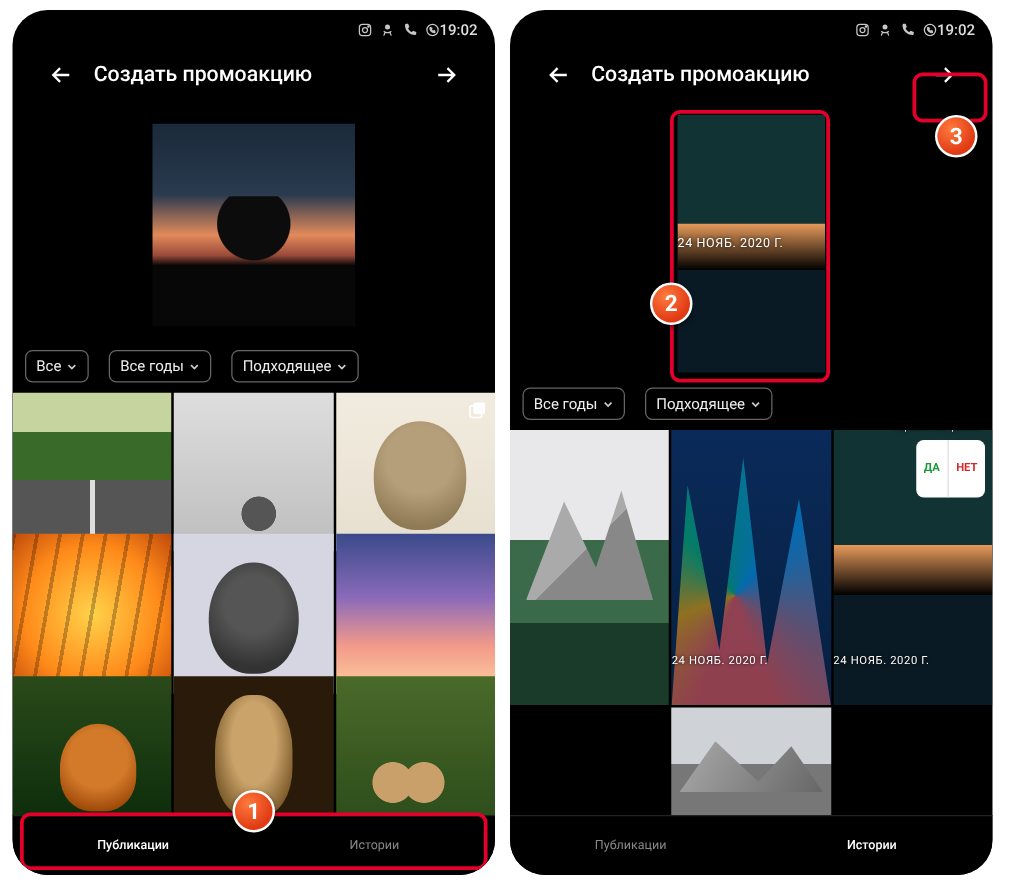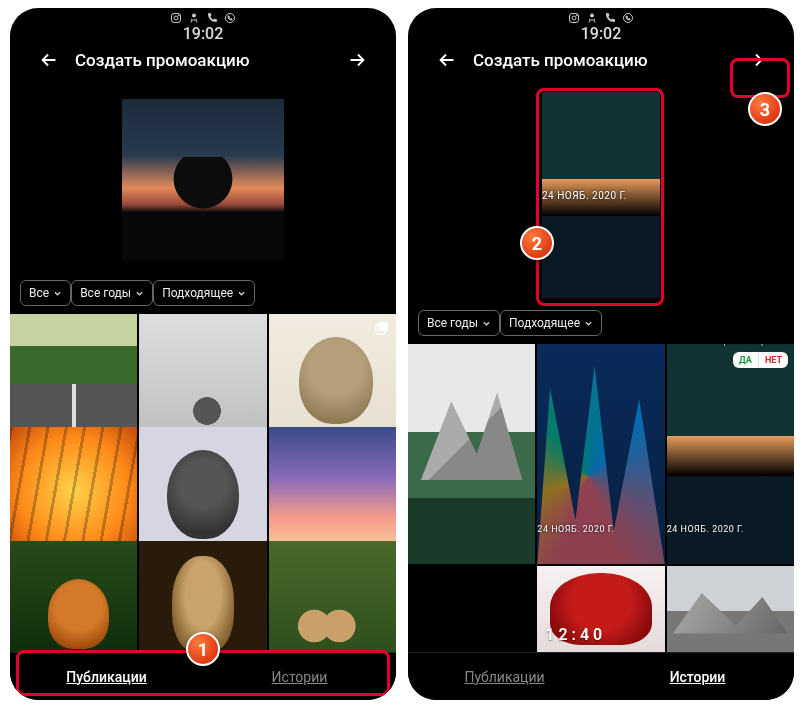--- a/index.html
+++ b/index.html
@@ -24,26 +24,25 @@
     border-radius: 28px;
     position: relative;
     overflow: hidden;
     color: #fff;
     display: flex;
     flex-direction: column;
   }
   .statusbar {
     height: 28px;
     display: flex;
-    justify-content: space-between;
+    justify-content: flex-end;
     align-items: center;
     padding: 4px 14px 0 14px;
-    font-size: 16px;
+    font-size: 12px;
     color: #ddd;
-    flex-direction: column;
   }
   .status-icons { display: flex; gap: 6px; align-items: center; }
   .status-icons svg, .status-icons span { opacity: .9; }
   .clock { font-weight: 500; }
   .header {
     height: 48px;
     display: flex;
     align-items: center;
     padding: 0 21px;
     gap: 8px;
@@ -72,21 +71,21 @@
     overflow: hidden;
   }
   .preview-story {
     width: 118px; height: 206px;
     background: #0a1a24;
     position: relative;
     overflow: hidden;
   }
   .filters {
     display: flex;
-    gap: 0;
+    gap: 16px;
     padding: 6px 10px 8px 10px;
   }
   .chip {
     border: 1px solid #666;
     border-radius: 6px;
     padding: 5px 8px;
     font-size: 12px;
     display: flex;
     align-items: center;
     gap: 4px;
@@ -118,23 +117,22 @@
     height: 48px;
     display: flex;
     border-top: 1px solid #222;
     background: #000;
   }
   .tab {
     flex: 1;
     display: flex;
     align-items: center;
     justify-content: center;
-    font-size: 14px;
+    font-size: 10px;
     color: #888;
-    text-decoration: underline;
   }
   .tab.active { color: #fff; font-weight: 500; }
 
   
   .hl {
     position: absolute;
     border: 3px solid #e4002b;
     border-radius: 8px;
     pointer-events: none;
     z-index: 50;
@@ -185,21 +183,21 @@
   .aurora{background:linear-gradient(#0a2a5a,#062040);}
   .aurora::before{content:"";position:absolute;inset:0;background:conic-gradient(from 200deg at 40% 60%,#ff5a5a 0deg,#ffb000 50deg,#00c27a 120deg,#00a2ff 200deg,#ff5a5a 320deg);opacity:.55;clip-path:polygon(0 100%,10% 20%,30% 80%,45% 10%,60% 85%,80% 25%,100% 100%);}
   .darkhill{background:linear-gradient(#133 0 45%,#0a1a24 45% 100%);}
   .darkhill::before{content:"";position:absolute;left:0;top:42%;width:100%;height:18%;background:linear-gradient(#e69a5a,#000);}
   .redtree{background:linear-gradient(#f6f0f0,#e6dada);}
   .redtree::before{content:"";position:absolute;left:10%;top:8%;width:80%;height:80%;background:radial-gradient(circle at 50% 40%,#c31a1a 45%,#8a0a0a 80%);border-radius:48% 48% 30% 30%;}
   .graymtn{background:linear-gradient(#cfd2d6 0 50%,#777 50% 100%);}
   .graymtn::before{content:"";position:absolute;left:5%;top:30%;width:90%;height:45%;background:linear-gradient(120deg,#aaa,#666);clip-path:polygon(0 100%,25% 0,55% 80%,78% 10%,100% 100%);}
   
   .poll{position:absolute;right:6px;top:8px;background:#fff;border-radius:6px;display:flex;overflow:hidden;font-size:9px;font-weight:700;}
-  .poll span{padding:3px 6px;}
+  .poll span{padding:18px 6px;}
   .poll .yes{color:#1a9a3a;}
   .poll .no{color:#d02a2a;border-left:1px solid #ddd;}
   .poll-q{position:absolute;right:6px;top:-6px;font-size:7px;color:#fff;text-shadow:0 0 2px #000;}
 
   .timestamp {
     position: absolute;
     left: 0; right: 0; bottom: 30px;
     text-align: left;
     color: #fff;
     font-size: 9px;
@@ -371,23 +369,20 @@
       </div>
       <div class="cell-story darkhill">
         <div class="poll-q">Хорошее настроение?</div>
         <div class="poll">
           <span class="yes">ДА</span>
           <span class="no">НЕТ</span>
         </div>
         <div class="timestamp">24 НОЯБ. 2020 Г.</div>
       </div>
       <div class="cell-story" style="grid-row:2;height:90px;background:#000"></div>
-      <div class="cell-story redtree" style="grid-row:2;height:90px;">
-        <div class="clockw">12:40</div>
-      </div>
       <div class="cell-story graymtn" style="grid-row:2;height:90px;"></div>
     </div>
 
     <div class="tabs">
       <div class="tab">Публикации</div>
       <div class="tab active">Истории</div>
     </div>
 
     <div class="hl" style="left:128px;top:80px;width:128px;height:218px;"></div>
     <div class="badge" style="left:112px;top:218px;">2</div>

